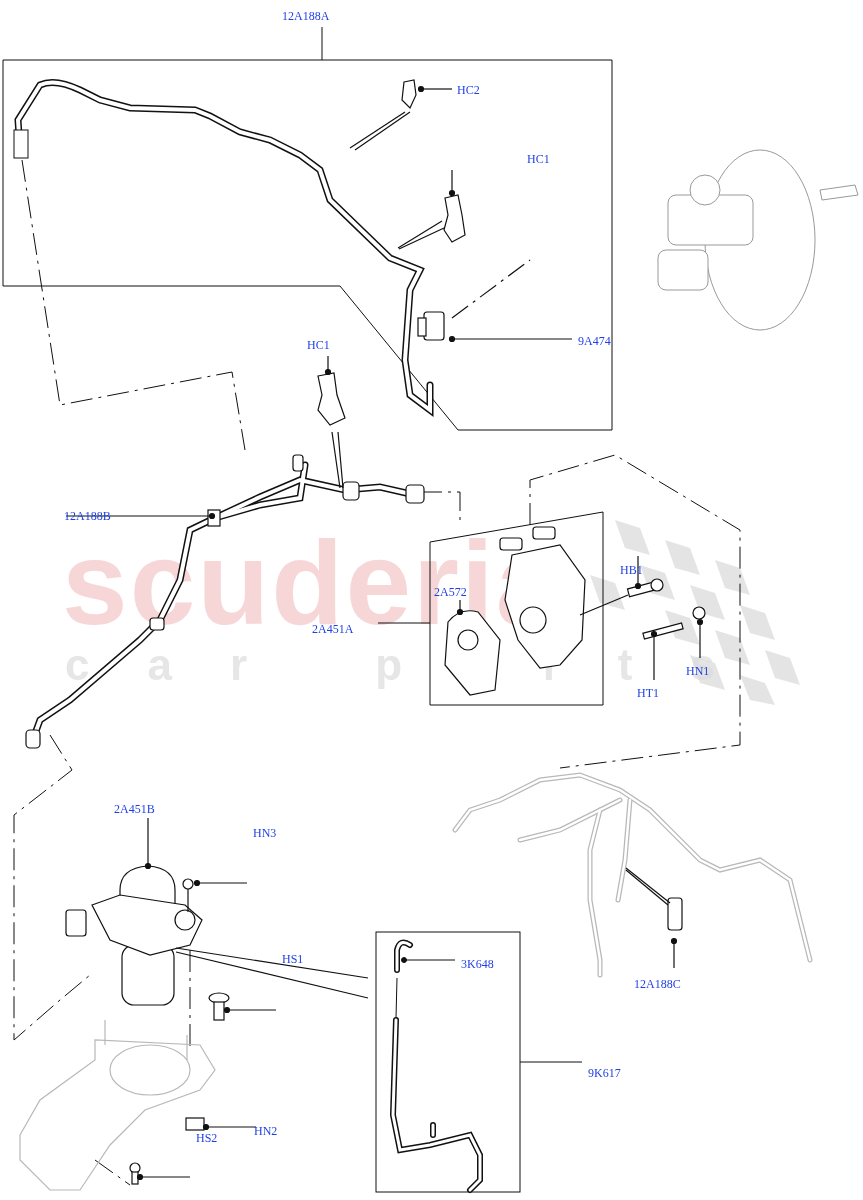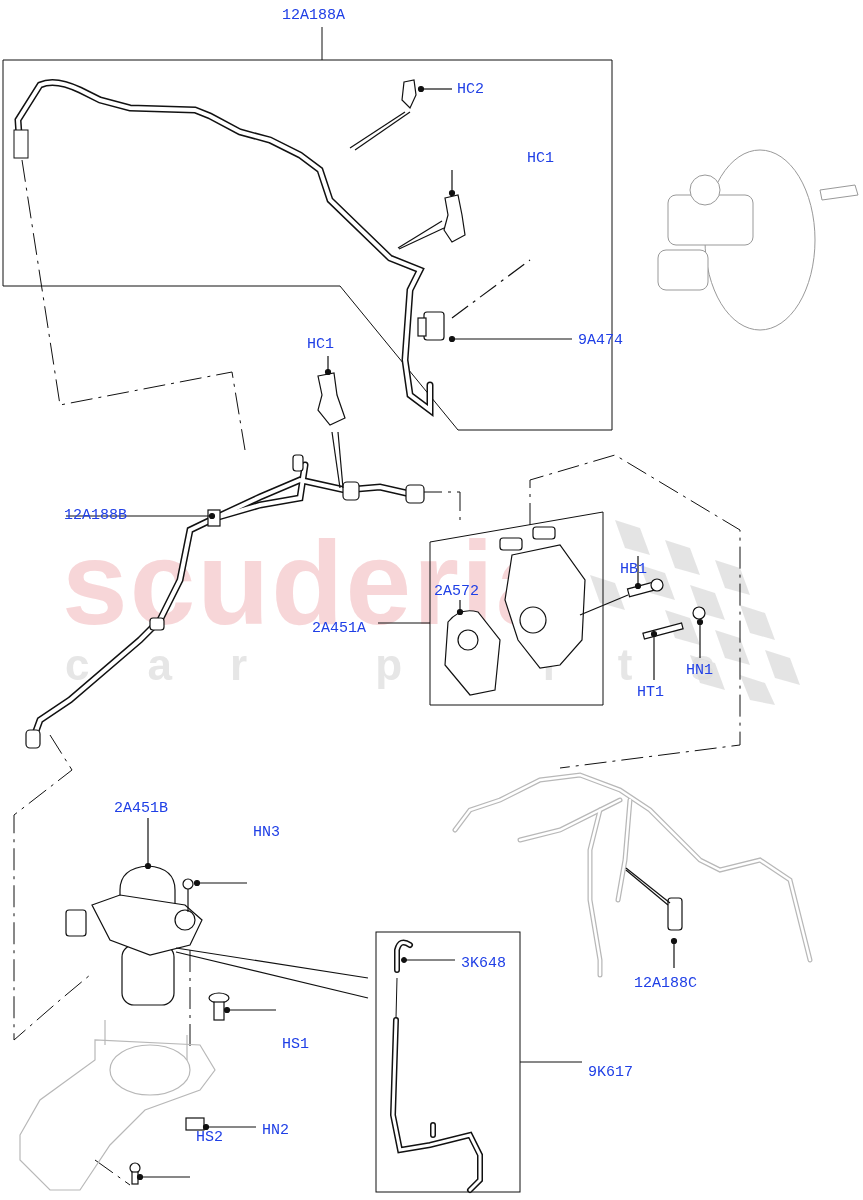--- a/index.html
+++ b/index.html
@@ -1,18 +1,18 @@
 <!DOCTYPE html>
 <html><head>
 <meta charset="utf-8">
 <style>
   html, body { margin: 0; padding: 0; background: #ffffff; }
   body { width: 863px; height: 1200px; position: relative; overflow: hidden; font-family: "Liberation Sans", sans-serif; }
   #diagram { position: absolute; left: 0; top: 0; width: 863px; height: 1200px; }
-  .callout { position: absolute; color: #1f3fe6; font-size: 15px; line-height: 18px; white-space: nowrap; font-family: Liberation Mono, monospace; }
+  .callout { position: absolute; color: #1f3fe6; font-size: 12px; line-height: 18px; white-space: nowrap; font-family: Liberation Serif, serif; }
   .wm-main { position: absolute; left: 62px; top: 515px; font-size: 118px; font-weight: bold; color: #f4c5c8; opacity: 0.7; letter-spacing: 2px; font-family: "Liberation Sans", sans-serif; }
   .wm-sub { position: absolute; left: 65px; top: 640px; font-size: 44px; font-weight: bold; color: #e6e6e6; letter-spacing: 58px; font-family: "Liberation Sans", sans-serif; }
 </style>
 </head>
 <body>
 
 <div id="diagram">
 
   <div class="wm-main">scuderia</div>
   <div class="wm-sub">car parts</div>
@@ -240,17 +240,17 @@
   <div class="callout" style="left:64px;top:507px">12A188B</div>
   <div class="callout" style="left:620px;top:561px">HB1</div>
   <div class="callout" style="left:434px;top:583px">2A572</div>
   <div class="callout" style="left:312px;top:620px">2A451A</div>
   <div class="callout" style="left:686px;top:662px">HN1</div>
   <div class="callout" style="left:637px;top:684px">HT1</div>
   <div class="callout" style="left:114px;top:800px">2A451B</div>
   <div class="callout" style="left:253px;top:824px">HN3</div>
   <div class="callout" style="left:461px;top:955px">3K648</div>
   <div class="callout" style="left:634px;top:975px">12A188C</div>
-  <div class="callout" style="left:282px;top:1036px">HS1</div>
+  <div class="callout" style="left:282px;top:950px">HS1</div>
   <div class="callout" style="left:588px;top:1064px">9K617</div>
-  <div class="callout" style="left:262px;top:1122px">HN2</div>
+  <div class="callout" style="left:254px;top:1122px">HN2</div>
   <div class="callout" style="left:196px;top:1129px">HS2</div>
 </div>
 
 </body></html>

